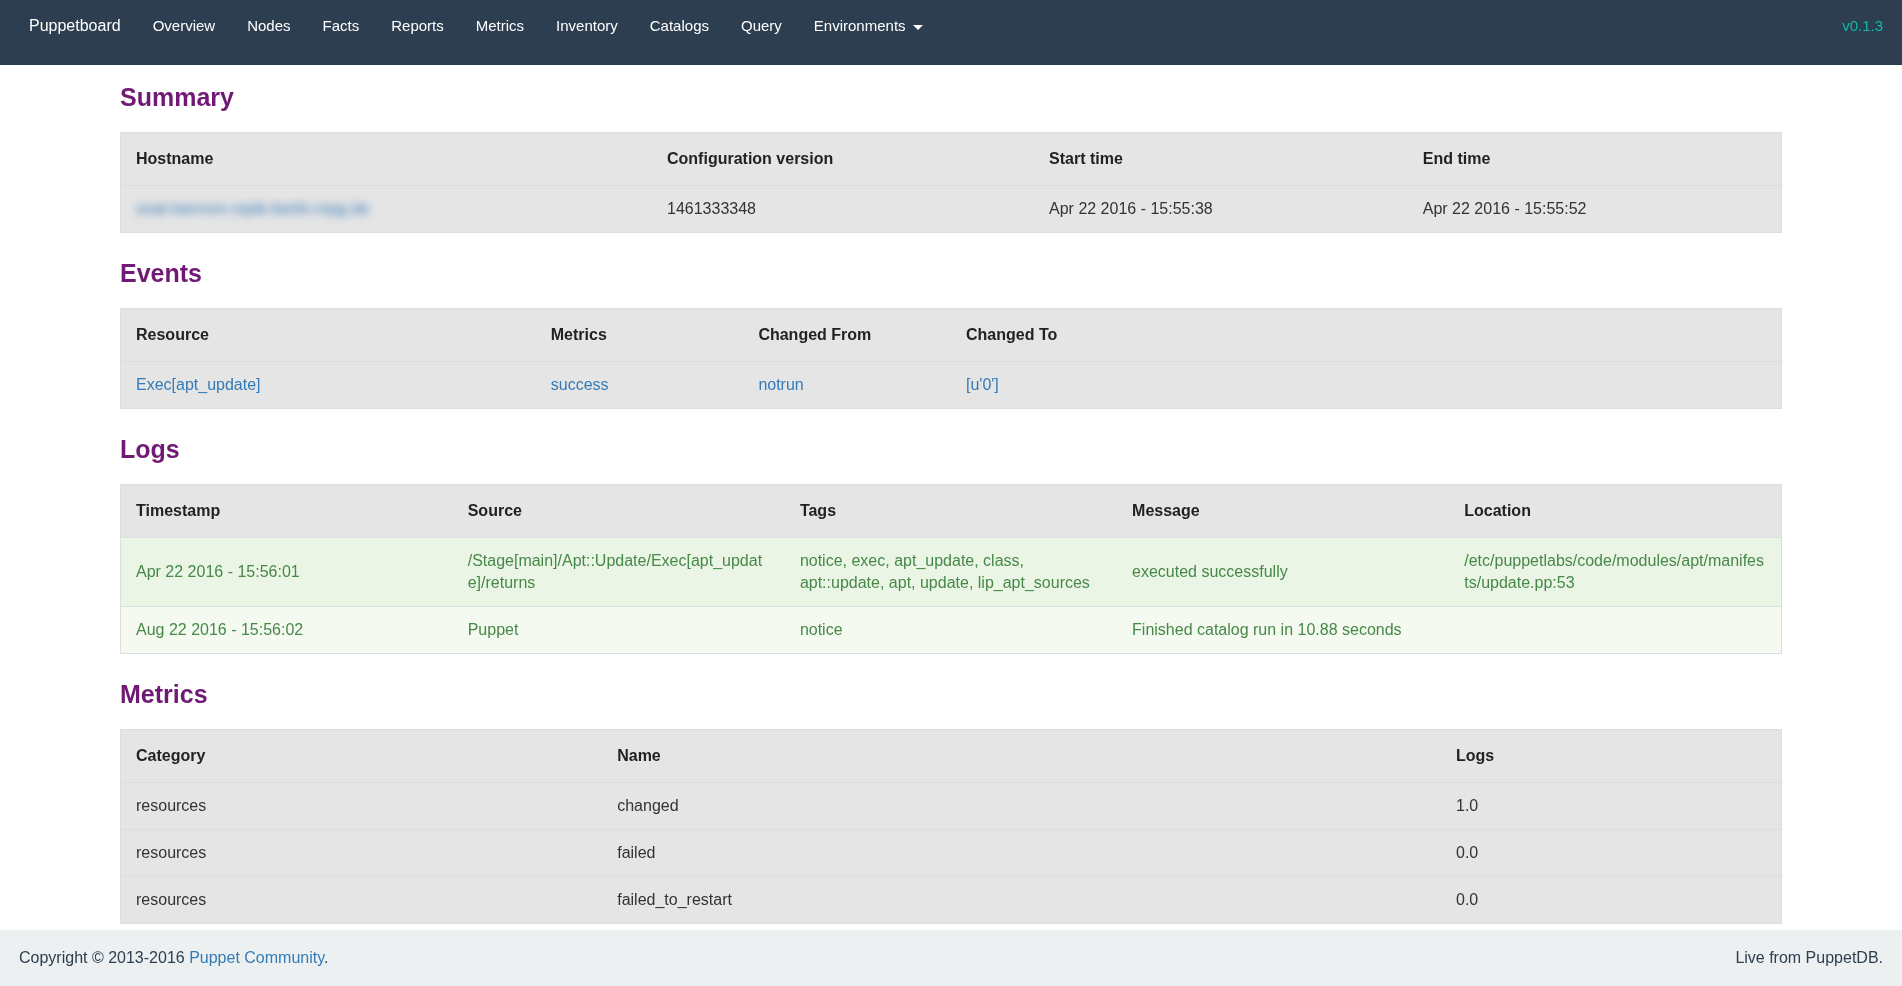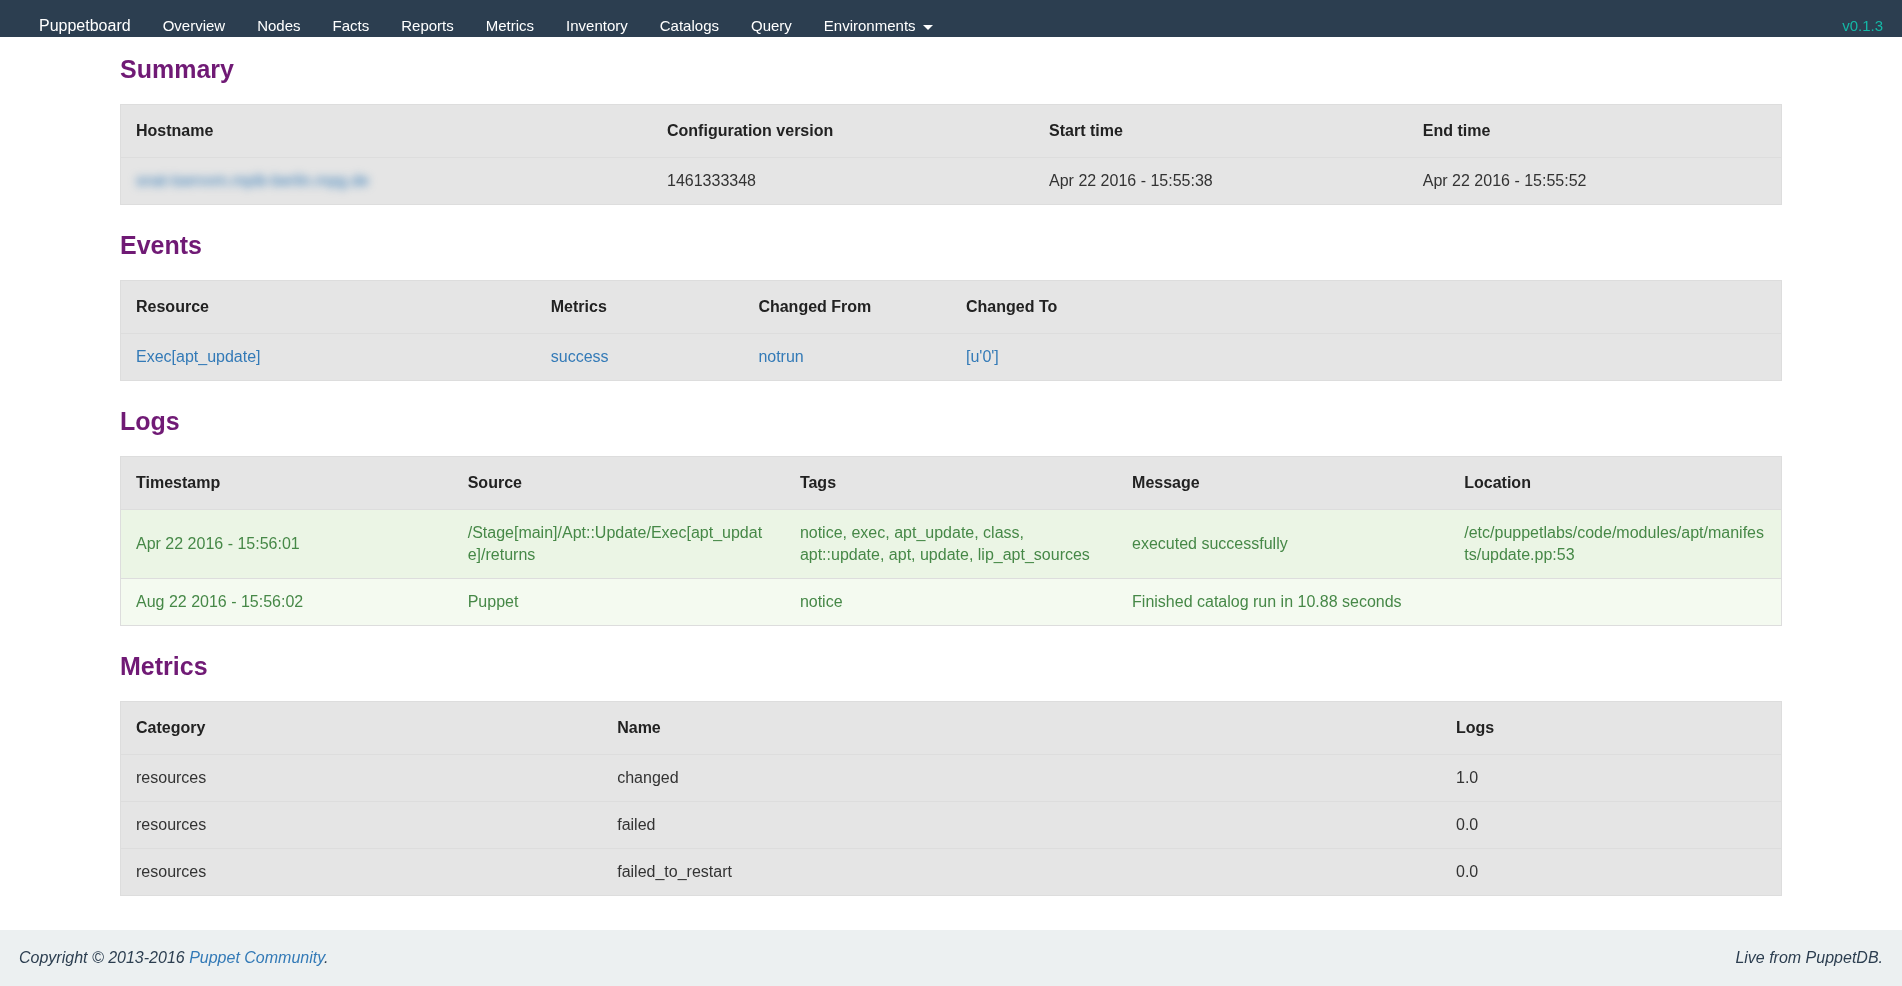--- a/index.html
+++ b/index.html
@@ -6,26 +6,26 @@
   html, body {
     width: 1902px; height: 986px;
     overflow: hidden;
     background: #ffffff;
     font-family: "Liberation Sans", sans-serif;
     color: #333;
   }
 
   
   .navbar {
-    height: 37px;
+    height: 65px;
     background: #2c3e50;
     display: flex;
     justify-content: space-between;
     align-items: stretch;
-    padding-left: 23px;
+    padding-left: 13px;
   }
   .nav-left { display: flex; align-items: stretch; }
   .brand {
     display: block;
     line-height: 51px;
     padding: 0 16px;
     color: #ffffff;
     font-size: 16px;
     text-decoration: none;
     cursor: pointer;
@@ -107,21 +107,20 @@
     width: 1902px;
     height: 56px;
     background: #ecf0f1;
     display: flex;
     justify-content: space-between;
     align-items: center;
     padding: 16px 19px;
     font-size: 16px;
     color: #2c3e50;
     z-index: 10;
-    font-style: italic;
   }
 </style>
 </head>
 <body>
 
 <nav class="navbar">
   <div class="nav-left">
     <a class="brand">Puppetboard</a>
     <ul class="nav-items">
       <li class="nav-item">Overview</li>

